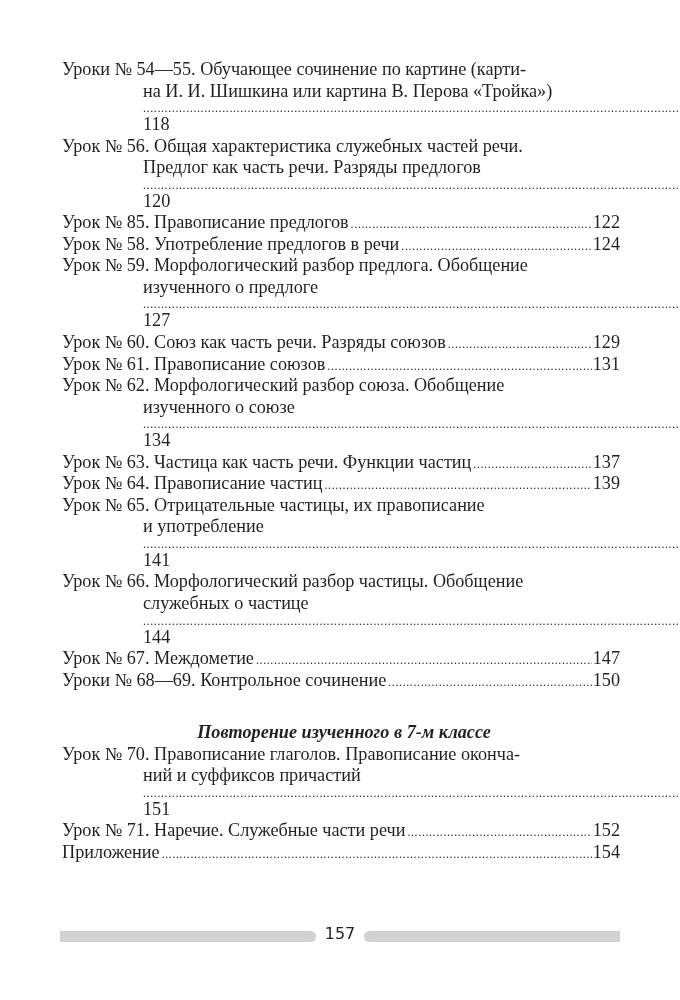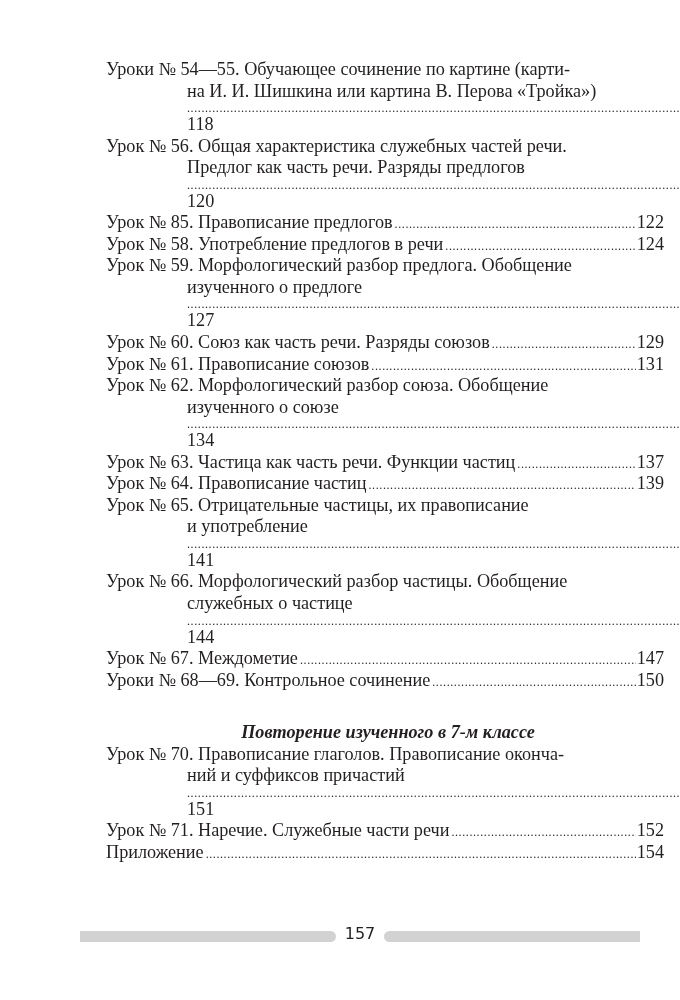--- a/index.html
+++ b/index.html
@@ -15,21 +15,20 @@
       font-family: "Liberation Serif", "DejaVu Serif", serif;
       color: #231f20;
     }
     .toc {
       position: absolute;
       left: 62px;
       top: 59px;
       width: 558px;
       font-size: 18.2px;
       line-height: 21.55px;
-      margin-left: 44px;
     }
     .entry {
       position: relative;
     }
     .line {
       display: flex;
       align-items: baseline;
       white-space: nowrap;
     }
     .line.cont {
@@ -63,21 +62,20 @@
       margin-top: 31px;
       padding-left: 6px;
       font-style: italic;
     }
     .footer {
       position: absolute;
       left: 60px;
       top: 930px;
       width: 560px;
       height: 12px;
-      margin-left: 20px;
     }
     .footer .bar {
       position: absolute;
       top: 1px;
       height: 11px;
       background: #d2d2d2;
     }
     .footer .bar.left {
       left: 0;
       width: 256px;

